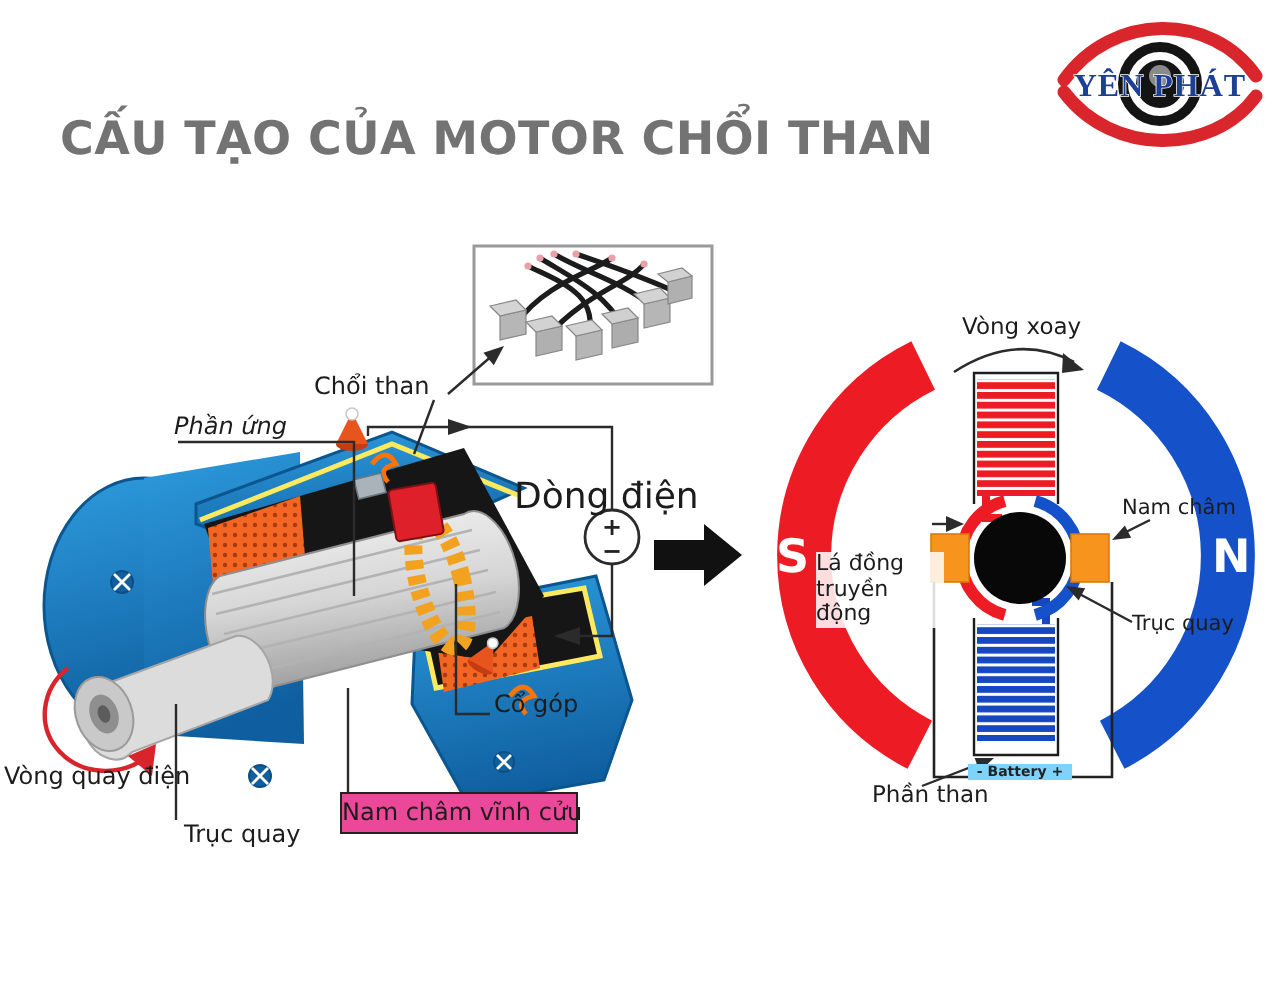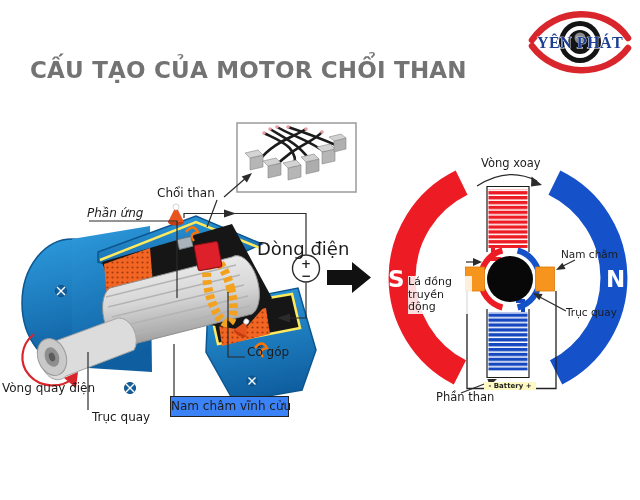--- a/index.html
+++ b/index.html
@@ -5,24 +5,24 @@
   html,body{margin:0;padding:0;background:#ffffff;}
   #stage{position:relative;width:640px;height:500px;background:#ffffff;overflow:hidden;
          font-family:"DejaVu Sans","Liberation Sans",sans-serif;}
   #art{position:absolute;left:0;top:0;}
   .lbl{position:absolute;color:#1c1c1c;font-size:12px;line-height:1.15;white-space:nowrap;}
   .lbl.small{font-size:10.5px;}
   .lbl.mid{font-size:11.5px;text-align:right;}
   #page-title{position:absolute;left:30px;top:57px;font-size:23px;font-weight:bold;
               color:#737373;letter-spacing:.2px;white-space:nowrap;}
   #lbl-nam-cham-vinh-cuu{left:170px;top:396px;width:117px;height:19px;border:1.2px solid #222;
-              background:#3b82f6;text-align:center;line-height:19px;white-space:nowrap;}
+              background:#ec4899;text-align:center;line-height:19px;white-space:nowrap;}
   #lbl-la-dong{left:408px;top:248px;width:64px;white-space:normal;font-size:11px;background:rgba(255,255,255,.85);margin-top:28px;}
   .pole{position:absolute;color:#ffffff;font-size:23px;font-weight:bold;}
-  #lbl-battery{left:484px;top:382px;width:52px;text-align:center;font-size:7px;font-weight:bold;color:#222;background:#fef9c3;}
+  #lbl-battery{left:484px;top:382px;width:52px;text-align:center;font-size:7px;font-weight:bold;color:#222;background:#7dd3fc;}
 </style>
 </head>
 <body>
 
 <div id="stage">
 
   <svg id="art" width="640" height="500" viewBox="0 0 640 500">
     <defs>
       <pattern id="rstripe" width="6" height="4.9" patternUnits="userSpaceOnUse">
         <rect width="6" height="3.4" fill="#ed1c24"></rect>

